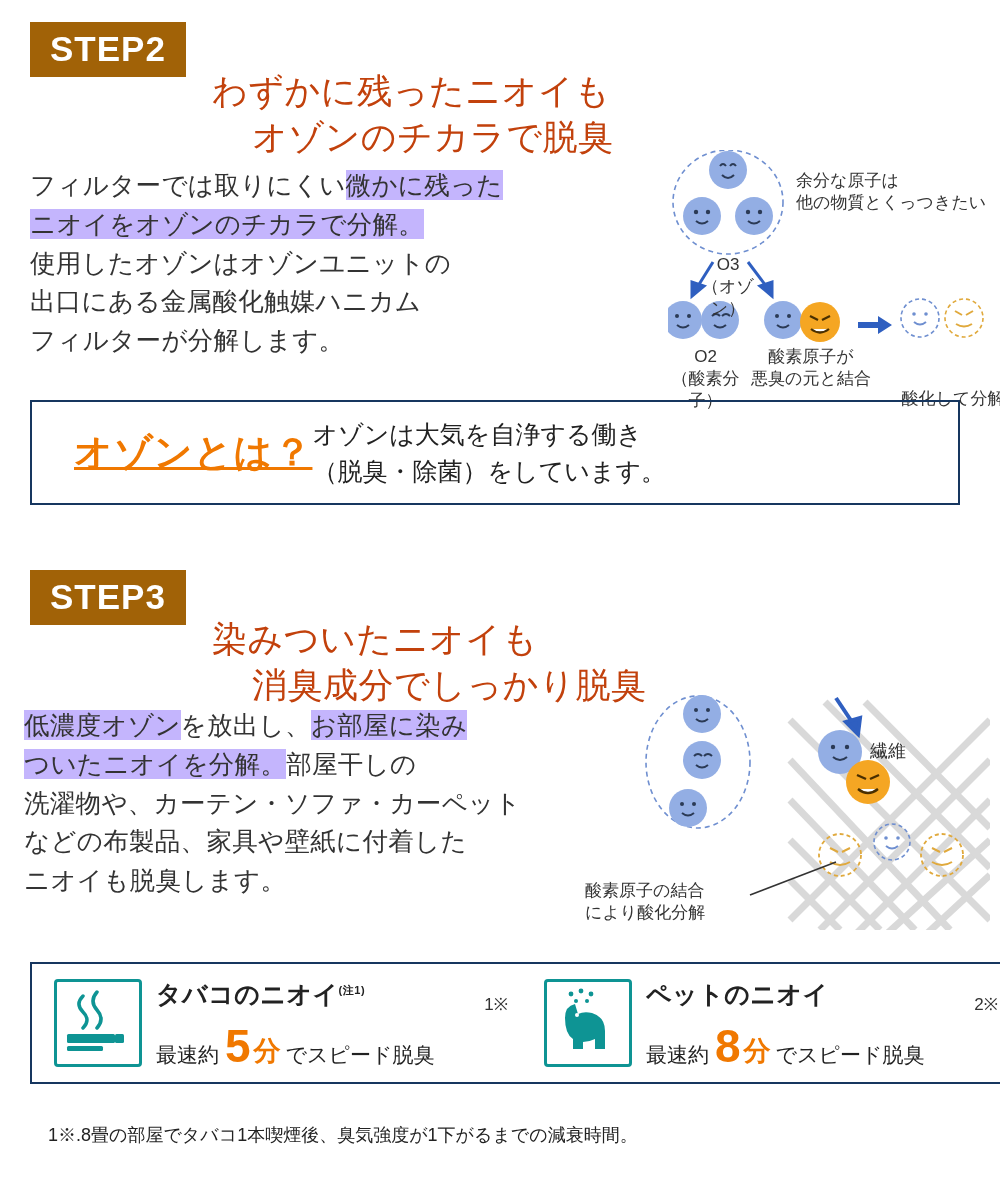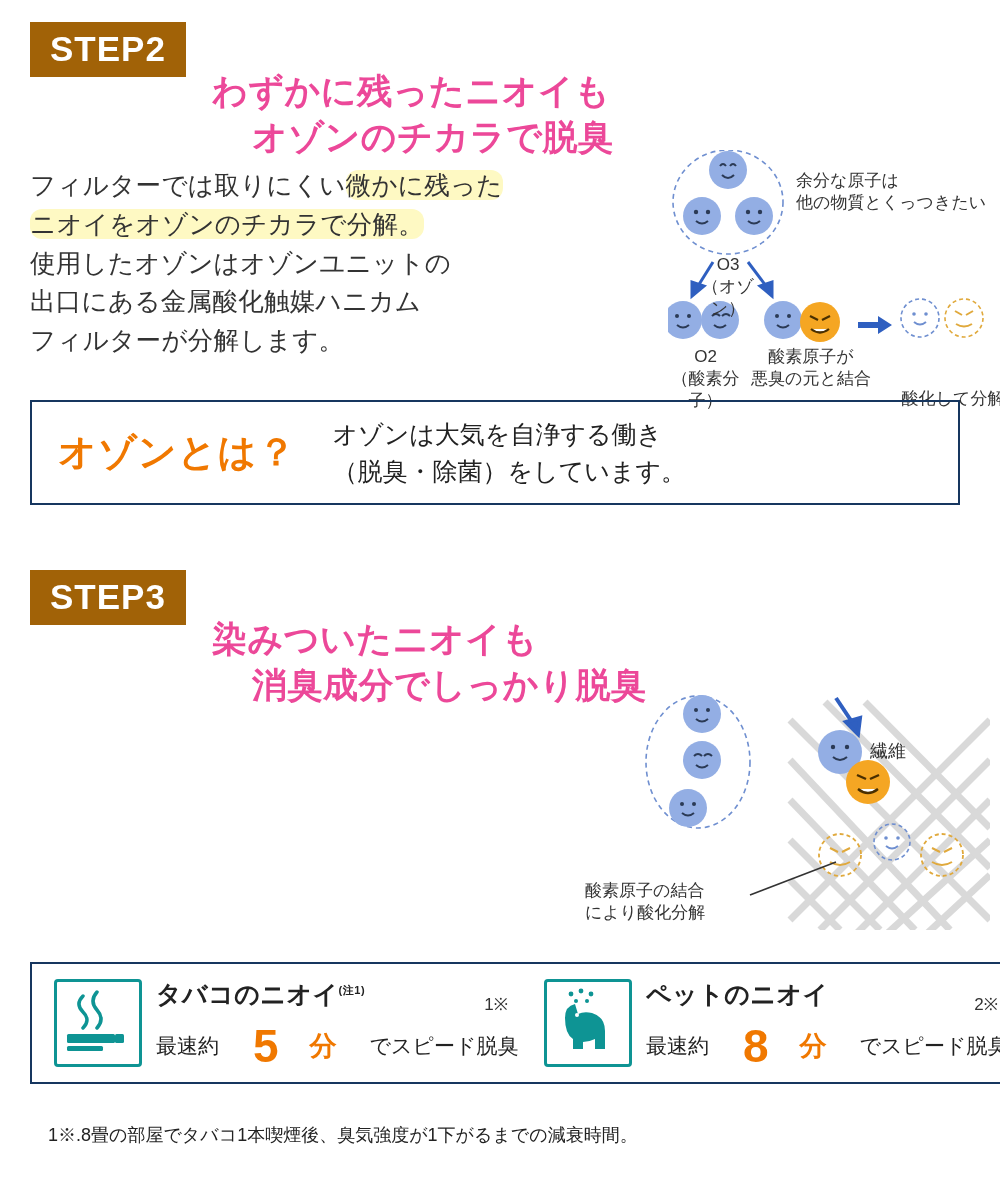--- a/index.html
+++ b/index.html
@@ -32,61 +32,60 @@
     color: #ffffff;
     font-weight: bold;
     font-size: 35px;
     letter-spacing: 1px;
     padding: 9px 20px 11px 20px;
     line-height: 1;
     font-family: "Liberation Sans", sans-serif;
   }
   .step-title {
     margin-left: 26px;
-    color: #ec4899;
-    font-weight: bold;
+    color: #c2410c;
+    font-weight: normal;
     font-size: 35px;
     line-height: 1.32;
     letter-spacing: 0.5px;
     white-space: pre-line;
   }
   .step-title .l2 { display: block; text-indent: 40px; }
 
   
   .para {
     position: absolute;
     font-size: 25.5px;
     line-height: 1.52;
     color: #333333;
     letter-spacing: 0.3px;
   }
   .para .hl {
-    background: #fef9c3;
+    background: #c4b5fd;
     padding: 1px 0;
-    border-radius: 12px;
   }
 
   
   .ozone-box {
     position: absolute;
     border: 2px solid #16365f;
     box-sizing: border-box;
     display: flex;
     align-items: center;
   }
   .ozone-q {
     color: #f07800;
     font-weight: bold;
     font-size: 38px;
     letter-spacing: 1px;
-    margin-left: 26px;
+    margin-left: 42px;
     white-space: nowrap;
+    text-decoration: underline;
   }
   .ozone-a {
-    margin-left: 36px;
     font-size: 25px;
     line-height: 1.45;
     color: #222222;
   }
 
   
   .odor-box {
     position: absolute;
     border: 2px solid #16365f;
     box-sizing: border-box;
@@ -117,23 +116,22 @@
     letter-spacing: 0.5px;
   }
   .odor-title sup {
     font-size: 11px;
     vertical-align: super;
   }
   .odor-line2 {
     font-size: 21px;
     color: #222222;
     display: flex;
-    align-items: center;
+    align-items: flex-end;
     margin-top: 12px;
-    gap: 28px;
   }
   .odor-num {
     color: #f07800;
     font-weight: bold;
     font-size: 46px;
     line-height: 1;
     margin: 0 4px 0 6px;
     letter-spacing: -1px;
   }
   .odor-unit {
@@ -284,20 +282,27 @@
   </div>
 
   <div class="step-header" style="left:30px; top:570px;">
     <div class="step-badge">STEP3</div>
     <div class="step-title">
       <span>染みついたニオイも</span>
       <span class="l2">消臭成分でしっかり脱臭</span>
     </div>
   </div>
 
+  <div class="para" style="left:24px; top:706px; width:640px;">
+    <div><span class="hl">低濃度オゾン</span><span>を放出し、</span><span class="hl">お部屋に染み</span></div>
+    <div><span class="hl">ついたニオイを分解。</span><span>部屋干しの</span></div>
+    <div>洗濯物や、カーテン・ソファ・カーペット</div>
+    <div>などの布製品、家具や壁紙に付着した</div>
+    <div>ニオイも脱臭します。</div>
+  </div>
 
   <div class="diagram" style="left:640px; top:690px; width:350px; height:240px;">
     <svg width="350" height="240" viewBox="0 0 350 240">
 
       <g stroke="#d9d9d9" stroke-width="7">
         <line x1="150" y1="230" x2="350" y2="30"></line>
         <line x1="180" y1="240" x2="350" y2="70"></line>
         <line x1="210" y1="250" x2="350" y2="110"></line>
         <line x1="240" y1="250" x2="350" y2="150"></line>
         <line x1="280" y1="250" x2="350" y2="185"></line>

